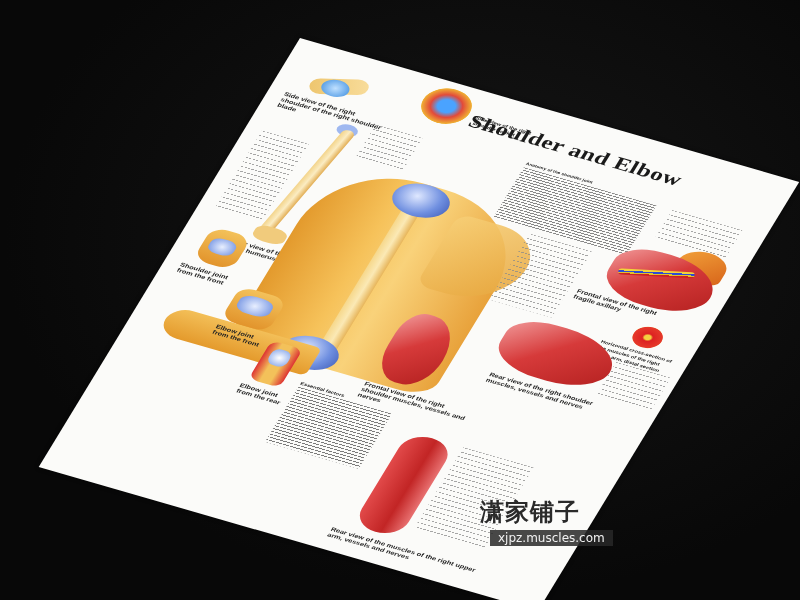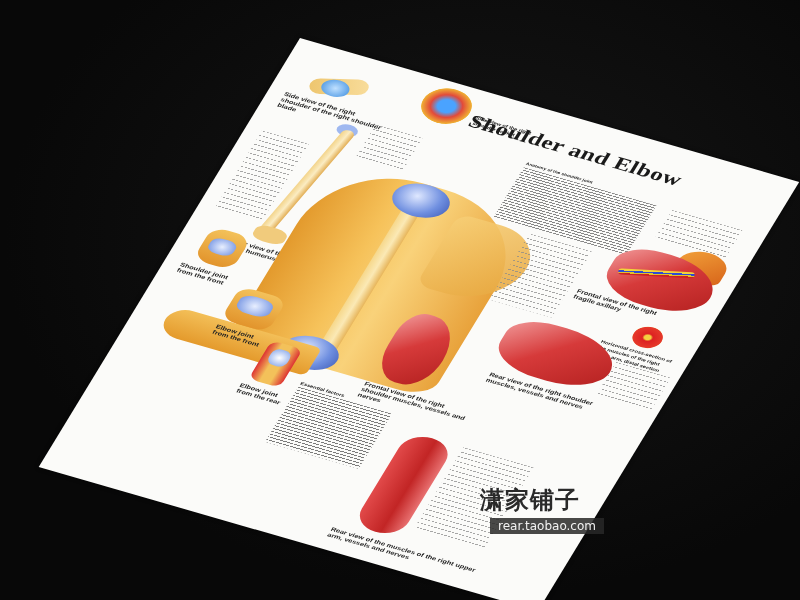--- a/index.html
+++ b/index.html
@@ -103,21 +103,21 @@
     .jl2b { left: 108px; top: 420px; width: 42px; height: 30px; border-radius: 40%; background: radial-gradient(circle,#e8efff,#6b8de0); }
     .jl3 { left: 170px; top: 480px; width: 40px; height: 70px; background: linear-gradient(90deg,#d33,#f3c15a 35%,#f3c15a 65%,#d33); border-radius: 12px; }
     .jl3b { left: 178px; top: 490px; width: 24px; height: 28px; border-radius: 40%; background: radial-gradient(circle,#fff,#7ea0ea); }
     .bullets {
       position: absolute; left: 230px; top: 540px; width: 120px; height: 100px;
       background: repeating-linear-gradient(180deg, #444 0 1.4px, transparent 1.4px 5px); opacity: 0.7;
     }
     .bullets-head { position:absolute; left:230px; top:530px; font-size:7px; font-weight:bold; color:#222; }
     
     .watermark {
-      position: absolute; left: 480px; top: 484px; width: 150px;
+      position: absolute; left: 480px; top: 496px; width: 150px;
     }
     .wm-title {
       font-family: "DejaVu Sans", sans-serif; font-weight: bold;
       font-size: 24px; color: #2a2a2a; letter-spacing: 1px;
       text-shadow: 0 0 2px #fff, 0 0 3px #fff;
       display: block;
     }
     .wm-url {
       display: inline-block; margin-top: 2px; margin-left: 10px;
       background: rgba(40,40,40,0.85); color: #f2f2f2;
@@ -188,15 +188,15 @@
     <div class="label-lines" style="left:140px;top:100px;width:60px;height:60px;"></div>
     <div class="label-lines" style="left:20px;top:160px;width:60px;height:140px;"></div>
     <div class="label-lines" style="left:380px;top:200px;width:80px;height:120px;"></div>
     <div class="label-lines" style="left:520px;top:100px;width:90px;height:50px;"></div>
     <div class="label-lines" style="left:560px;top:360px;width:70px;height:60px;"></div>
     <div class="label-lines" style="left:450px;top:560px;width:90px;height:150px;"></div>
   </div>
 
   <div class="watermark">
     <span class="wm-title">潇家铺子</span>
-    <span class="wm-url">rear.taobao.com</span>
+    <span class="wm-url">xjpz.muscles.com</span>
   </div>
 </div>
 
 </body></html>

